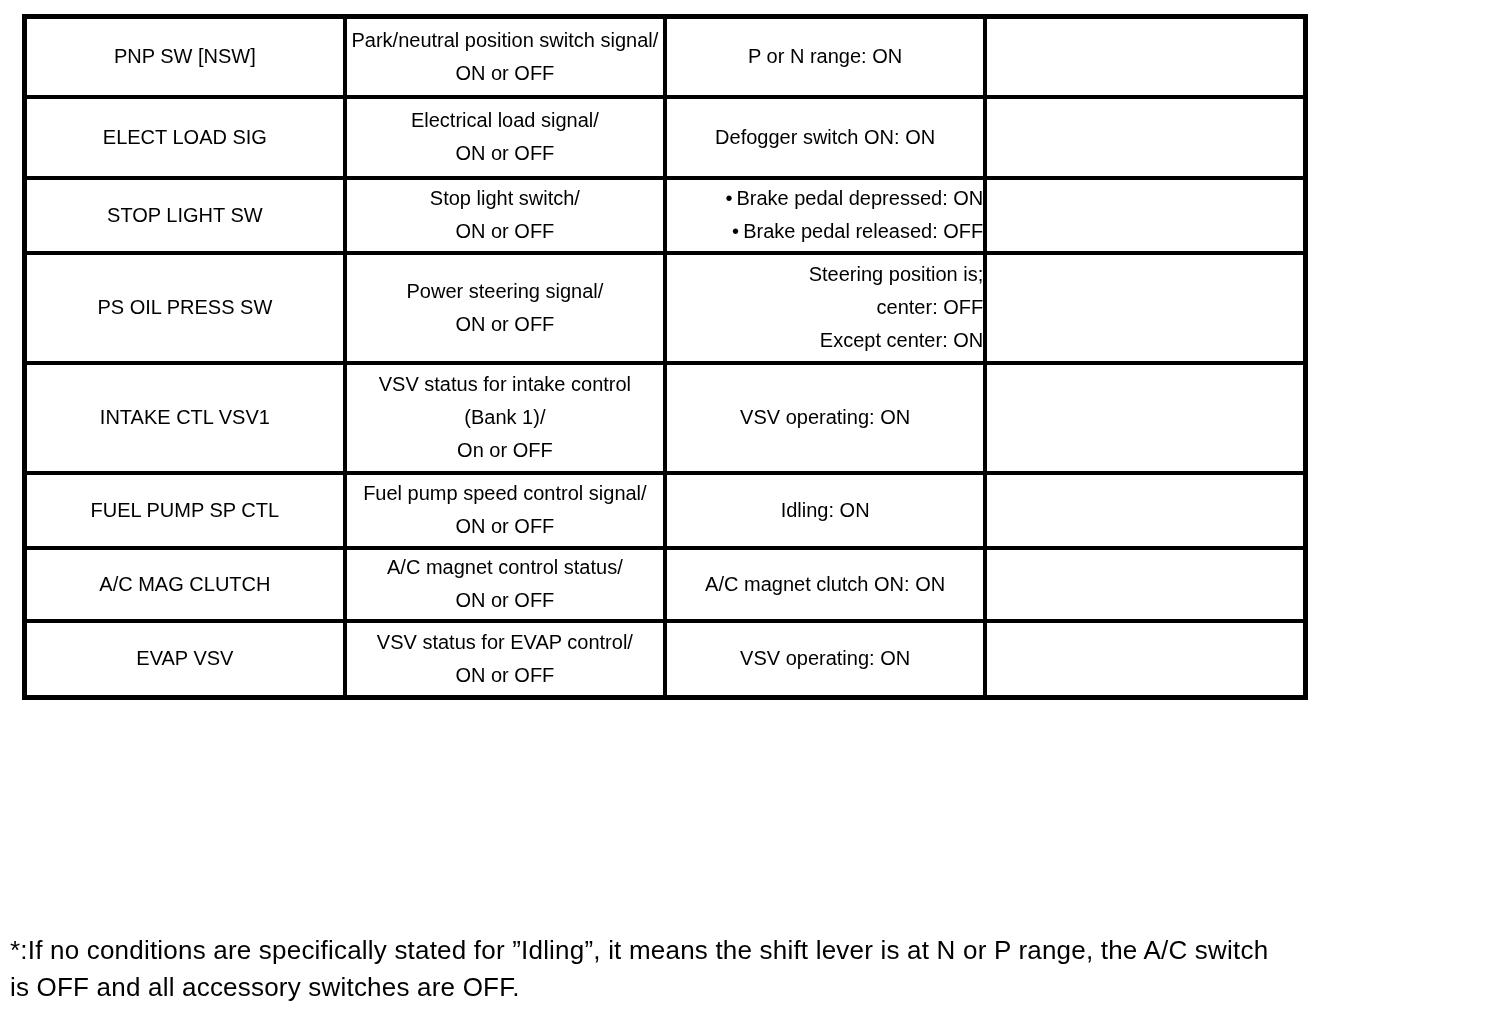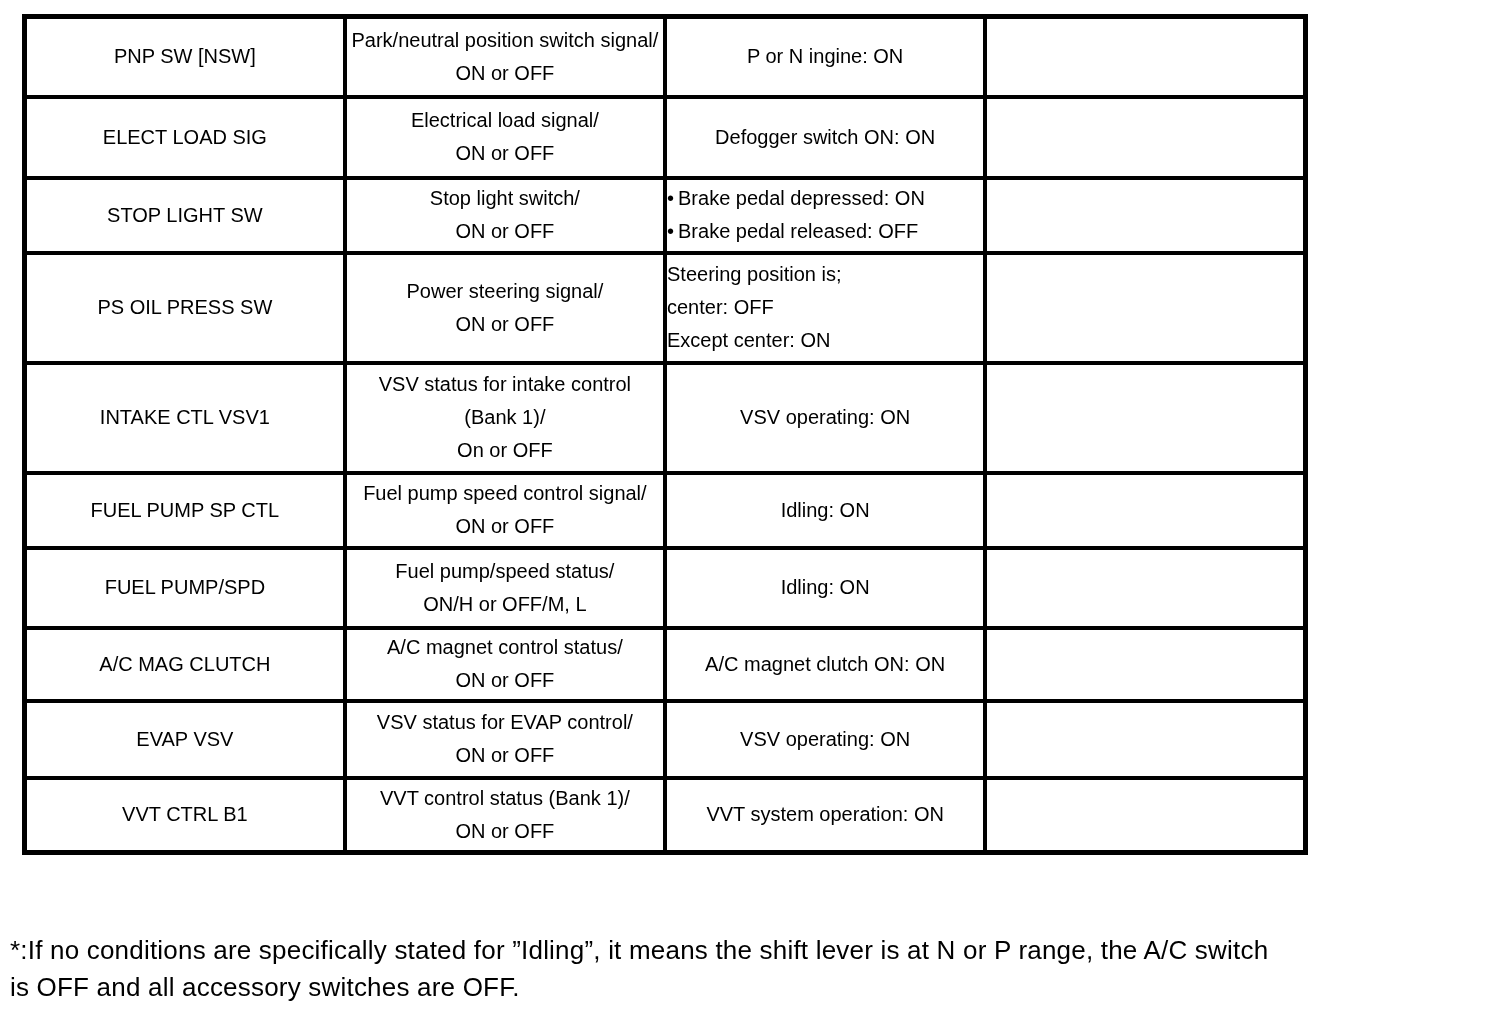--- a/index.html
+++ b/index.html
@@ -20,21 +20,21 @@
     vertical-align:middle;
     font-size:20px;
     line-height:33px;
     overflow:hidden;
     padding:0;
   }
   .item-cell{text-align:center;white-space:nowrap;}
   .description-cell{text-align:center;white-space:nowrap;}
   .condition-cell{padding:0 6px 0 10px;}
   .cond-center{text-align:center;white-space:nowrap;}
-  .cond-left{text-align:left;white-space:nowrap;}
+  .cond-left{text-align:right;white-space:nowrap;}
   .line{display:block;}
   .blt{margin-right:4px;}
   .footnote{
     position:absolute;left:10px;top:932px;
     width:1488px;
     font-size:26px;line-height:37px;
     letter-spacing:0.2px;
   }
 </style>
 </head>
@@ -48,21 +48,21 @@
     <col style="width:25%">
   </colgroup>
   <tbody id="tbody">
       <tr style="height: 80px;">
         <td class="item-cell">PNP SW [NSW]</td>
         <td class="description-cell">
           <div class="line">Park/neutral position switch signal/</div>
           <div class="line">ON or OFF</div>
         </td>
         <td class="condition-cell cond-center">
-          <div class="line">P or N ingine: ON</div>
+          <div class="line">P or N range: ON</div>
         </td>
         <td class="notes-cell"></td>
       </tr>
       <tr style="height: 81px;">
         <td class="item-cell">ELECT LOAD SIG</td>
         <td class="description-cell">
           <div class="line">Electrical load signal/</div>
           <div class="line">ON or OFF</div>
         </td>
         <td class="condition-cell cond-center">
@@ -111,31 +111,20 @@
         <td class="item-cell">FUEL PUMP SP CTL</td>
         <td class="description-cell">
           <div class="line">Fuel pump speed control signal/</div>
           <div class="line">ON or OFF</div>
         </td>
         <td class="condition-cell cond-center">
           <div class="line">Idling: ON</div>
         </td>
         <td class="notes-cell"></td>
       </tr>
-      <tr style="height: 80px;">
-        <td class="item-cell">FUEL PUMP/SPD</td>
-        <td class="description-cell">
-          <div class="line">Fuel pump/speed status/</div>
-          <div class="line">ON/H or OFF/M, L</div>
-        </td>
-        <td class="condition-cell cond-center">
-          <div class="line">Idling: ON</div>
-        </td>
-        <td class="notes-cell"></td>
-      </tr>
       <tr style="height: 73px;">
         <td class="item-cell">A/C MAG CLUTCH</td>
         <td class="description-cell">
           <div class="line">A/C magnet control status/</div>
           <div class="line">ON or OFF</div>
         </td>
         <td class="condition-cell cond-center">
           <div class="line">A/C magnet clutch ON: ON</div>
         </td>
         <td class="notes-cell"></td>
@@ -144,30 +133,19 @@
         <td class="item-cell">EVAP VSV</td>
         <td class="description-cell">
           <div class="line">VSV status for EVAP control/</div>
           <div class="line">ON or OFF</div>
         </td>
         <td class="condition-cell cond-center">
           <div class="line">VSV operating: ON</div>
         </td>
         <td class="notes-cell"></td>
       </tr>
-      <tr style="height: 75px;">
-        <td class="item-cell">VVT CTRL B1</td>
-        <td class="description-cell">
-          <div class="line">VVT control status (Bank 1)/</div>
-          <div class="line">ON or OFF</div>
-        </td>
-        <td class="condition-cell cond-center">
-          <div class="line">VVT system operation: ON</div>
-        </td>
-        <td class="notes-cell"></td>
-      </tr>
     </tbody>
 </table>
 
 <div class="footnote">
   <div class="line">*:If no conditions are specifically stated for ”Idling”, it means the shift lever is at N or P range, the A/C switch</div>
   <div class="line">is OFF and all accessory switches are OFF.</div>
 </div>
 
 </body></html>

